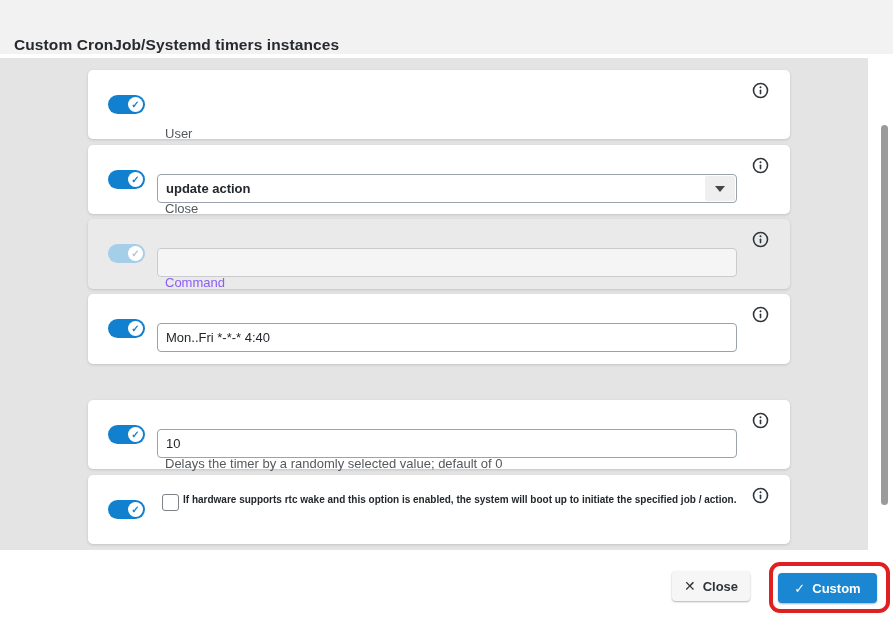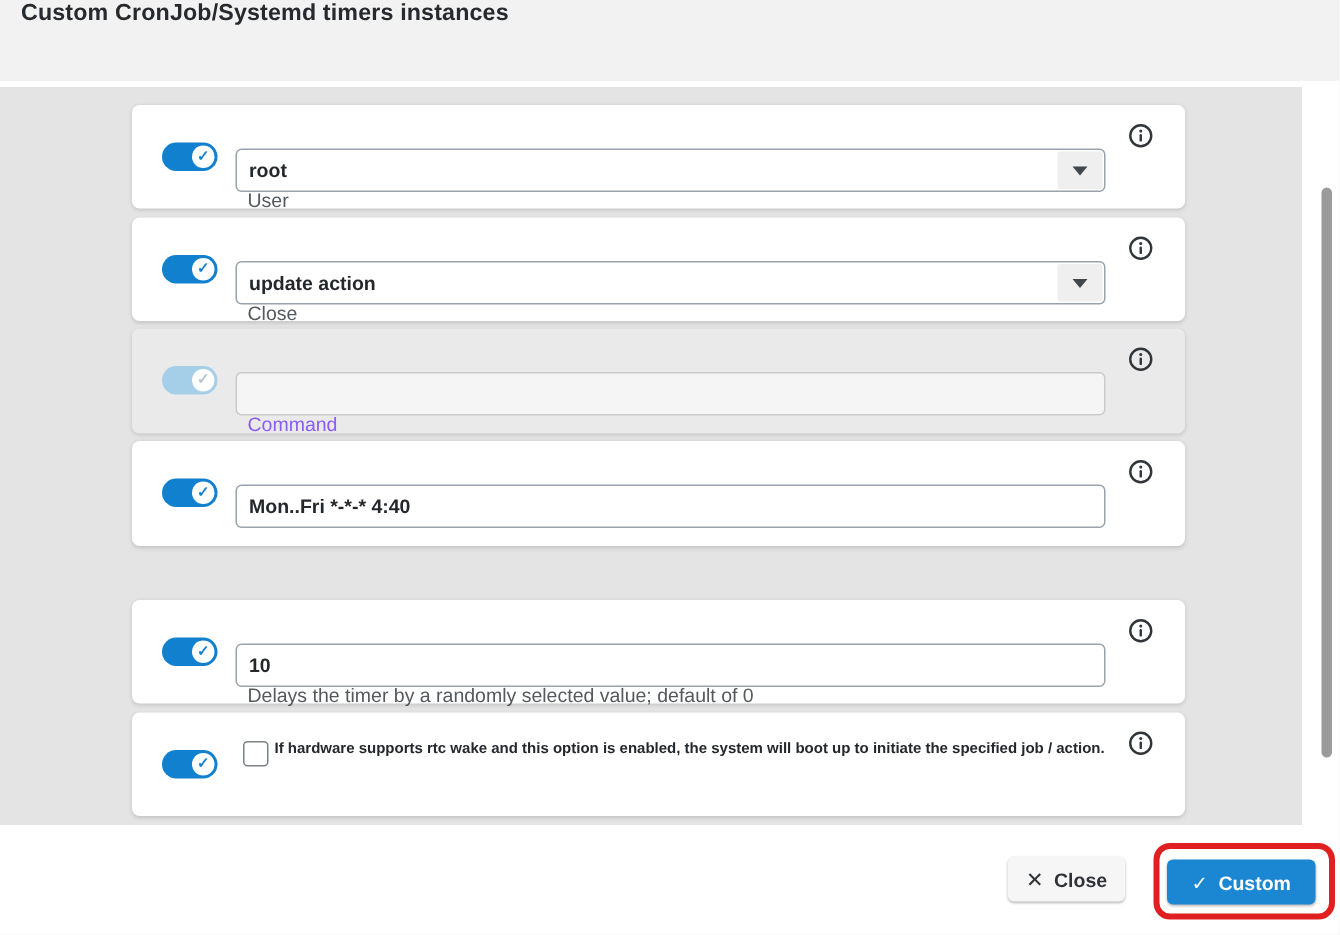--- a/index.html
+++ b/index.html
@@ -5,21 +5,21 @@
   * { margin:0; padding:0; box-sizing:border-box; }
   html,body { background:#fff; }
   .screen {
     position:relative; width:893px; height:623px;
     background:#ffffff; overflow:hidden;
     font-family:"Liberation Sans", sans-serif;
   }
   
   .header {
     position:absolute; left:0; top:0; width:893px; height:54px;
-    background:#f2f2f2; display:flex; align-items:flex-start; padding-left:14px;
+    background:#f2f2f2; display:flex; align-items:flex-end; padding-left:14px;
   }
   .header .title { font-size:15.5px; font-weight:700; color:#26292d; letter-spacing:.1px; }
   
   .content-bg {
     position:absolute; left:0; top:58px; width:868px; height:492px;
     background:#e4e4e4;
   }
   
   .card {
     position:absolute; left:88px; width:702px; height:69px;
@@ -52,21 +52,21 @@
     white-space:nowrap;
     margin-top:47px;
   }
   .card.disabled .field-label { color:#8b5cf6; }
   .text-input, .select-box {
     position:absolute; left:69px; top:29px; width:580px; height:29px;
     border:1px solid #9aa2ab; border-radius:4px; background:#ffffff;
   }
   .text-input {
     padding:0 8px; font-family:"Liberation Sans", sans-serif;
-    font-size:13px; font-weight:700; color:#24282c; outline:none;
+    font-size:13px; font-weight:400; color:#24282c; outline:none;
   }
   .text-input:disabled { background:#f5f5f5; border-color:#c8cbce; }
   .select-box { display:flex; align-items:center; cursor:pointer; }
   .select-box .select-value {
     flex:1; padding-left:8px; font-size:13px; font-weight:700; color:#24282c;
   }
   .select-box .select-arrow {
     width:30px; height:25px; margin-right:1px; border-radius:2px;
     background:#efefef; display:flex; align-items:center; justify-content:center;
   }
@@ -127,26 +127,20 @@
     <span class="title">Custom CronJob/Systemd timers instances</span>
   </div>
 
   <div class="content-bg"></div>
 
   <div class="card card1">
     <div class="toggle">
       <div class="knob">✓</div>
     </div>
     <div class="field-label">User</div>
-    <div class="select-box">
-      <span class="select-value">root</span>
-      <span class="select-arrow">
-          <span class="tri"></span>
-        </span>
-    </div>
     <div class="info">
       <svg width="17" height="17" viewBox="0 0 17 17">
           <circle cx="8.5" cy="8.5" r="7" fill="none" stroke="#30353a" stroke-width="1.6"></circle>
           <circle cx="8.5" cy="5.3" r="1" fill="#30353a"></circle>
           <rect x="7.7" y="7.4" width="1.6" height="5" rx="0.8" fill="#30353a"></rect>
         </svg>
     </div>
   </div>
 
   <div class="card card2">

